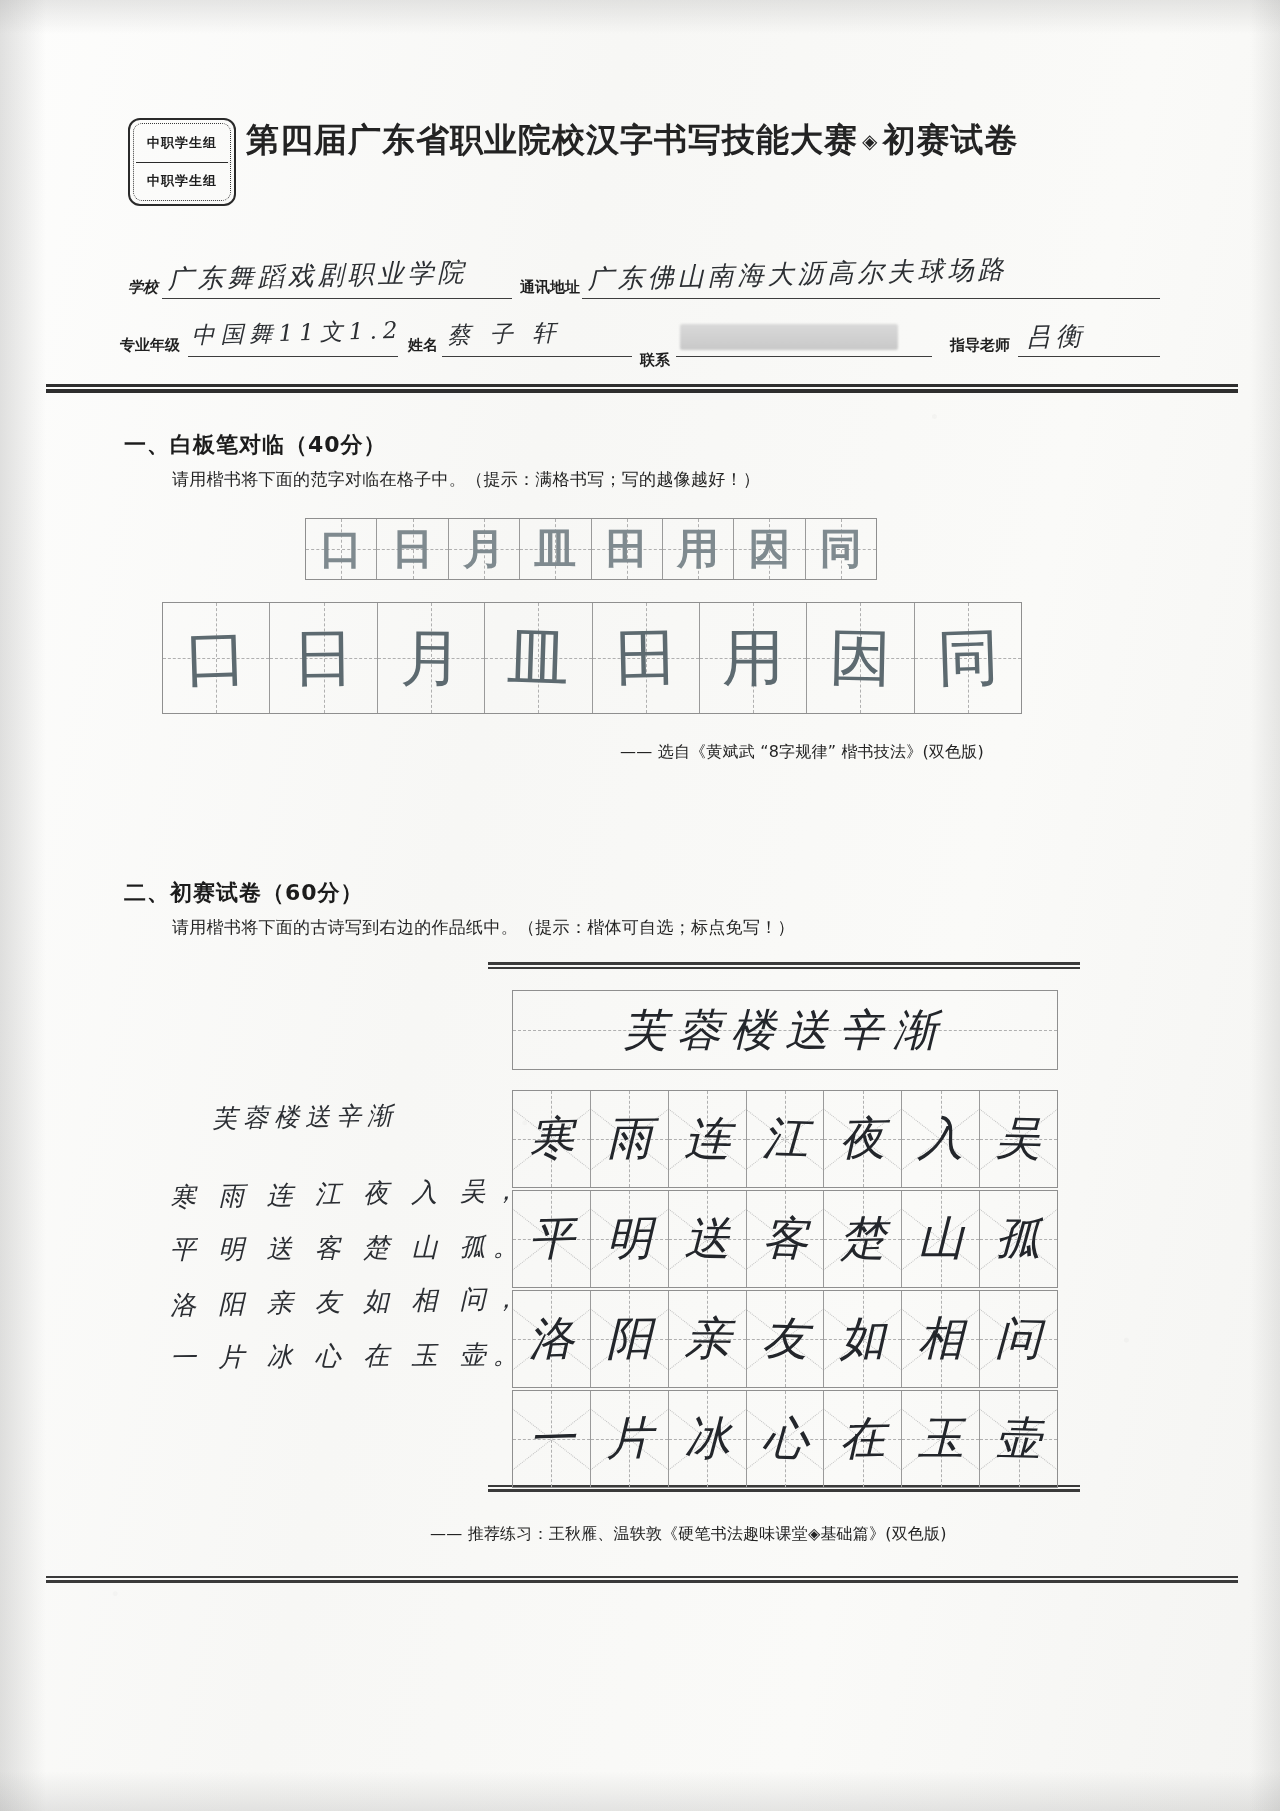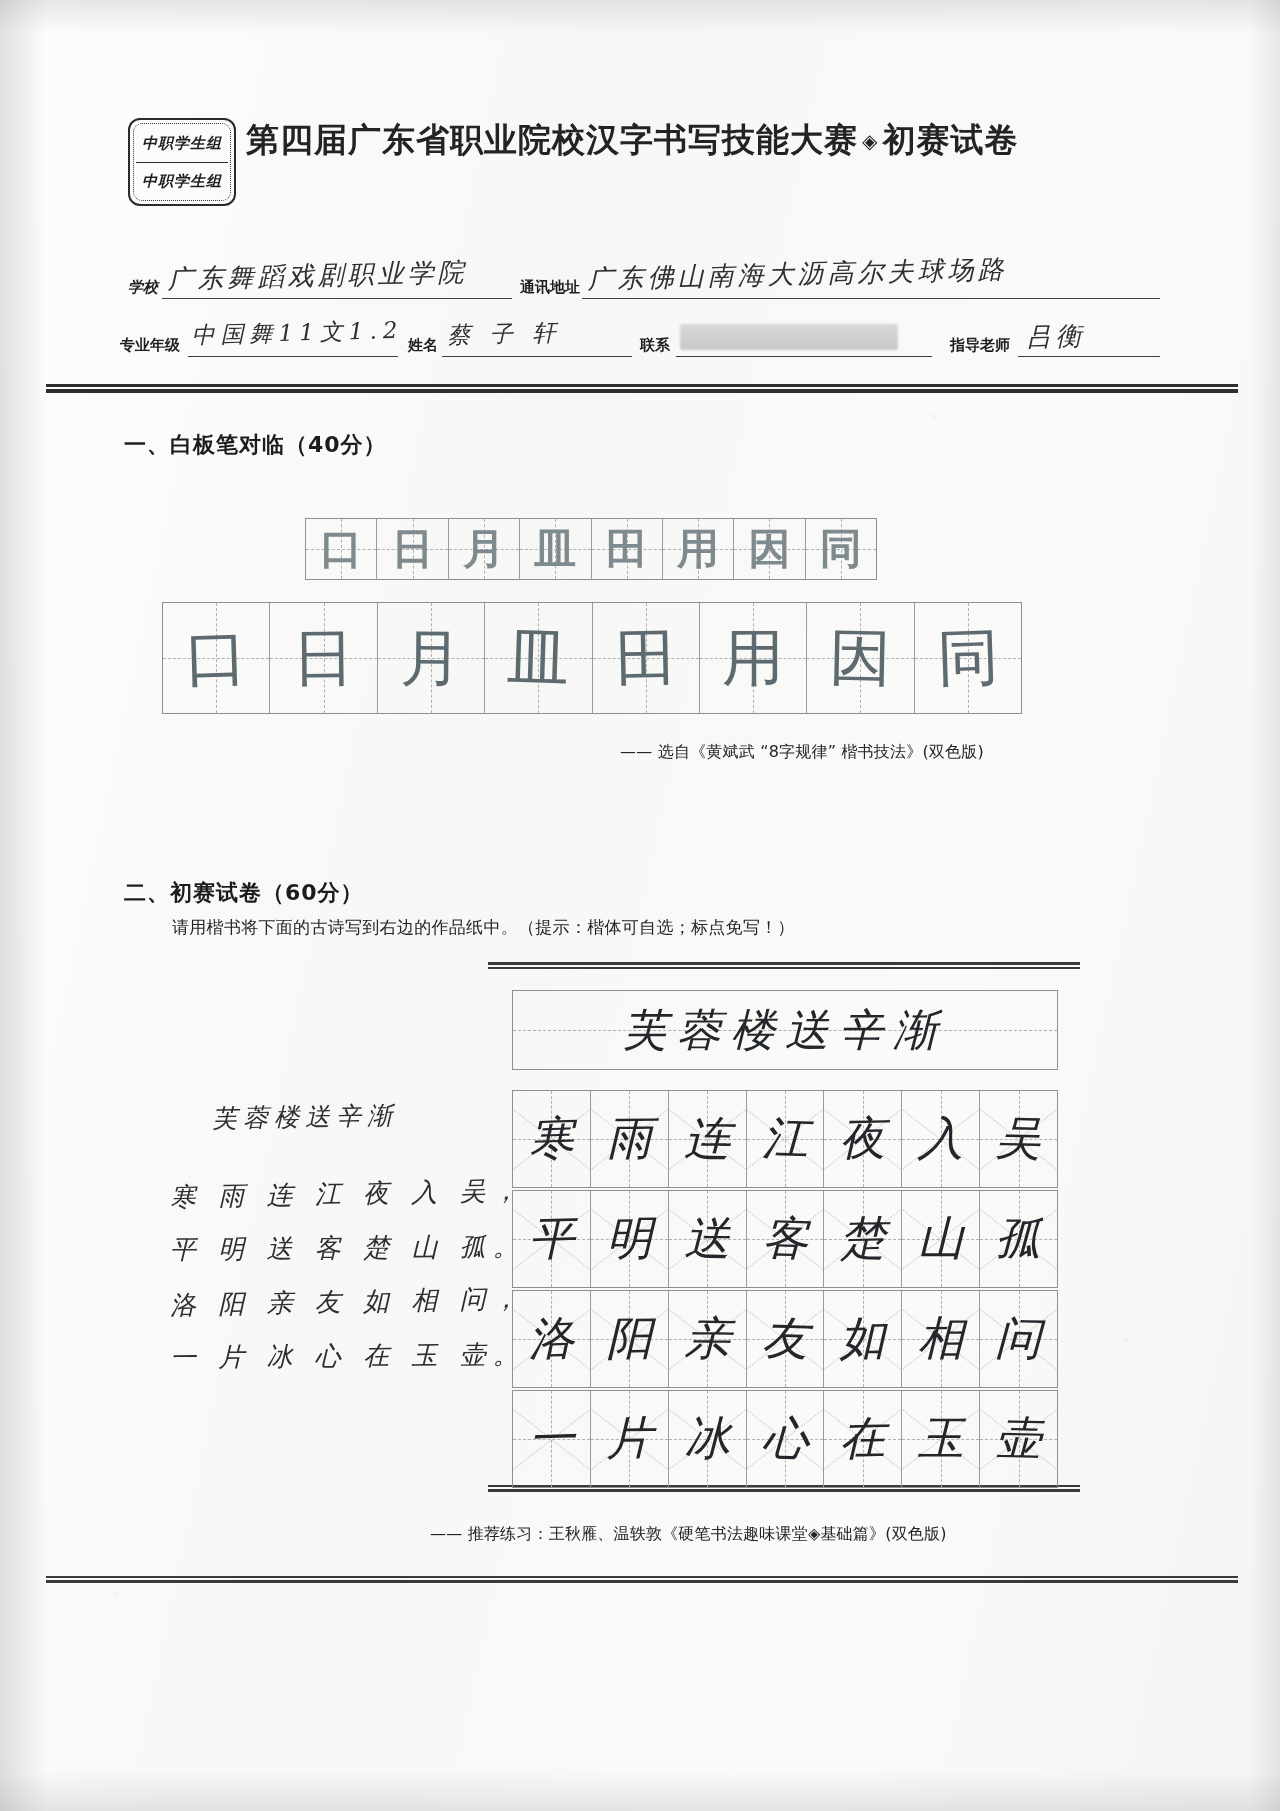--- a/index.html
+++ b/index.html
@@ -46,21 +46,21 @@
     position:absolute;left:8px;top:6px;width:104px;height:84px;
     border:2px solid #2a2a2a;border-radius:12px;
     display:flex;flex-direction:column;align-items:center;justify-content:center;
     color:#1d1d1d;
   }
   .badge:before{
     content:"";position:absolute;left:3px;top:3px;right:3px;bottom:3px;
     border:1px dotted #3a3a3a;border-radius:9px;
   }
   .badge .bline{position:absolute;left:6px;right:6px;top:42px;height:1px;background:#2a2a2a;}
-  .badge span{font-size:15px;font-weight:bold;letter-spacing:1px;line-height:38px;z-index:2;font-style:italic;}
+  .badge span{font-size:13px;font-weight:bold;letter-spacing:1px;line-height:38px;z-index:2;}
   .title{
     position:absolute;left:126px;top:6px;width:910px;
     font-size:33px;font-weight:bold;letter-spacing:1px;color:#232323;
     white-space:nowrap;
   }
   .title .dia{font-size:20px;vertical-align:3px;padding:0 4px;}
   .subtitle{
     position:absolute;left:126px;top:58px;width:910px;
     font-size:17px;color:#2b2b2b;letter-spacing:.4px;white-space:nowrap;
   }
@@ -162,37 +162,38 @@
 
     <div class="frow" style="top:58px;">
       <div class="flabel cn" style="left:0px;">专业年级</div>
       <div class="fline" style="left:68px;width:210px;"></div>
       <div class="fval sm hand" style="left:72px;">中国舞11文1.2</div>
 
       <div class="flabel cn" style="left:288px;">姓名</div>
       <div class="fline" style="left:322px;width:190px;"></div>
       <div class="fval sm hand" style="left:328px;">蔡 子 轩</div>
 
-      <div class="flabel cn" style="left:520px;">联系</div>
+      <div class="flabel cn" style="left:520px;margin-top:15px;">联系</div>
       <div class="fline" style="left:556px;width:256px;"></div>
       <div class="redact" style="left:560px;width:218px;"></div>
       <div class="fval sm hand" style="left:562px;"></div>
 
       <div class="flabel cn" style="left:830px;">指导老师</div>
       <div class="fline" style="left:898px;width:142px;"></div>
       <div class="fval hand" style="left:906px;">吕衡</div>
     </div>
   </div>
 
   <div class="divider" style="top:384px;">
     <div class="d1"></div>
     <div class="d2"></div>
   </div>
 
   <div class="sechead cn" style="left:124px;top:430px;">一、白板笔对临（40分）</div>
+  <div class="secinstr cn" style="left:172px;top:468px;">请用楷书将下面的范字对临在格子中。（提示：满格书写；写的越像越好！）</div>
 
   <div class="gridbox model" id="model-grid" style="left:305px;top:518px;width:570px;height:60px;">
       <div class="gcell">
         <div class="hdash"></div>
         <div class="vdash"></div>
         <div class="gtxt">口</div>
       </div>
       <div class="gcell">
         <div class="hdash"></div>
         <div class="vdash"></div>

